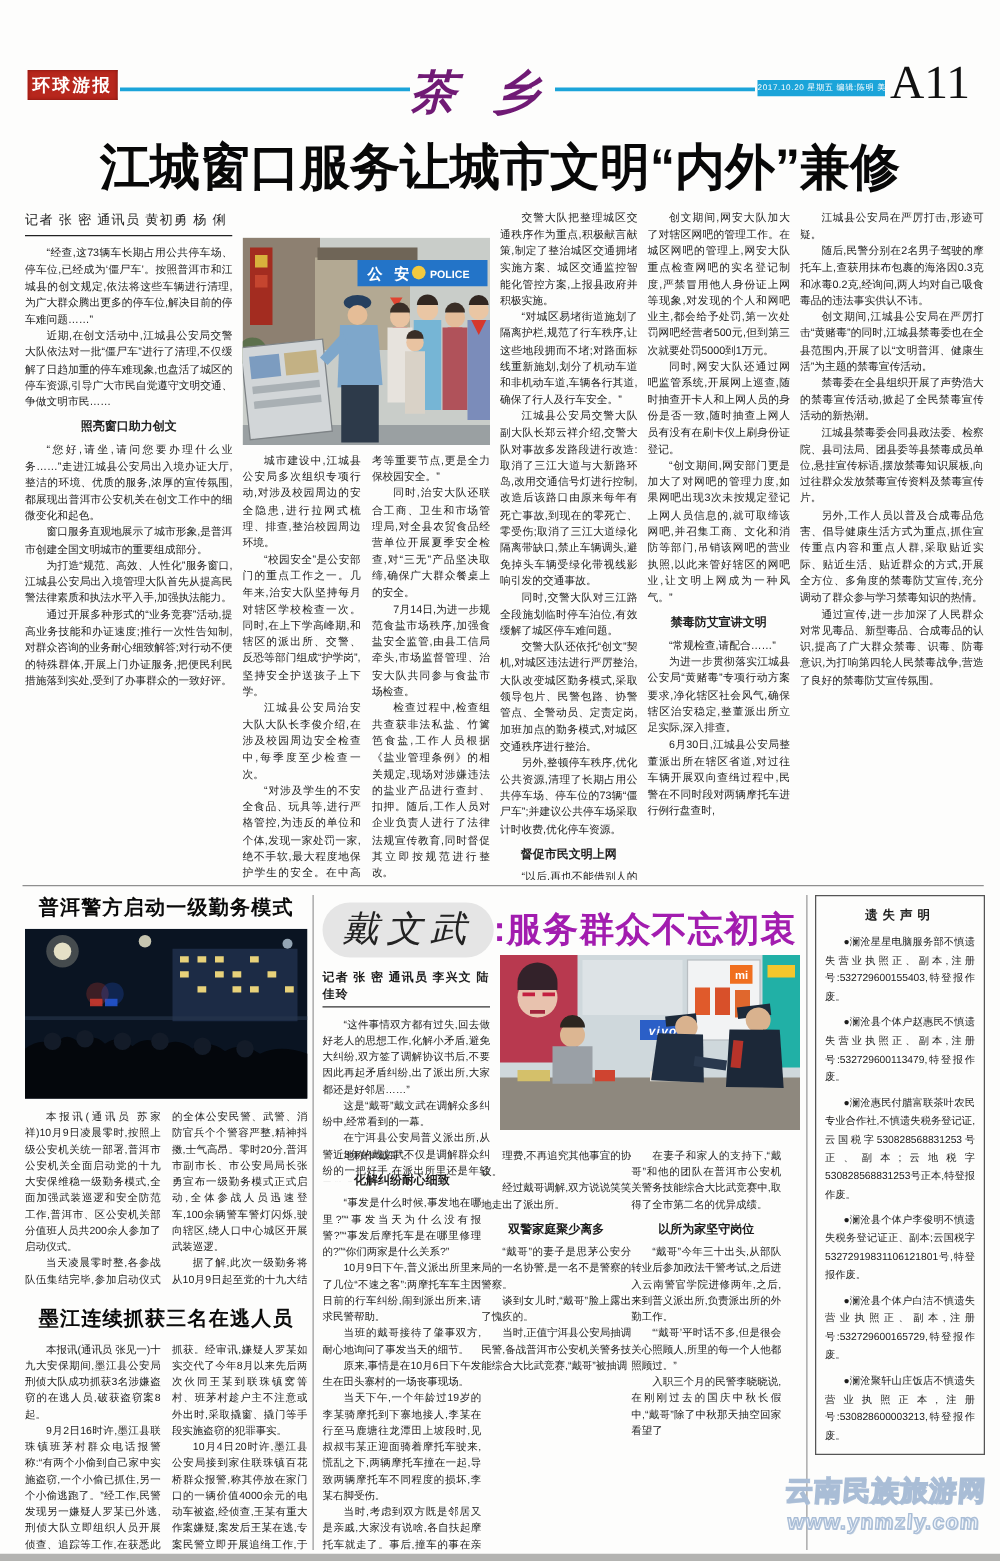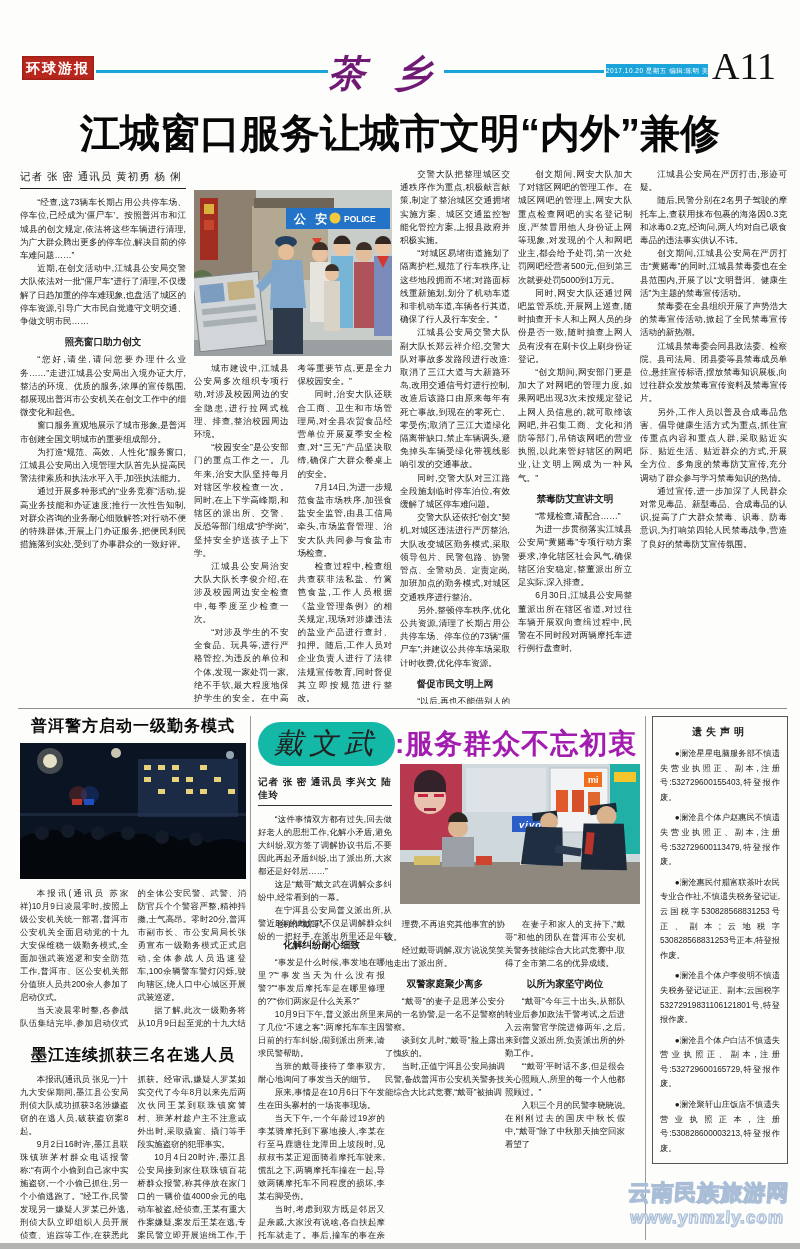--- a/index.html
+++ b/index.html
@@ -25,21 +25,21 @@
   .para{text-indent:2em;text-align:justify;margin:0;}
   .subhead{font-weight:bold;text-align:center;font-size:9.6px;margin:7px 0 5px;text-indent:0;}
   .twocol{column-count:2;column-gap:9px;overflow:hidden;}
   
   .bhead{font-size:17px;font-weight:900;text-align:center;letter-spacing:1px;color:#0a0a0a;}
   .vrule{position:absolute;width:1px;background:#9a9a9a;}
   .hrule{position:absolute;height:1px;background:#8f8f8f;}
   .small{font-size:8.4px;line-height:13px;}
   
   .dai-title{position:absolute;left:258px;top:722px;width:384px;height:44px;white-space:nowrap;}
-  .dai-oval{display:inline-block;vertical-align:middle;background:#14b8a6;border-radius:24px;
+  .dai-oval{display:inline-block;vertical-align:middle;background:#e5e5e5;border-radius:24px;
         padding:2px 16px;font-family:"DejaVu Serif",serif;font-size:29px;letter-spacing:6px;color:#222;
         font-style:italic;}
   .dai-rest{display:inline-block;vertical-align:middle;font-size:28px;font-weight:900;color:#a21caf;letter-spacing:1px;}
   .dai-byline{font-size:9.5px;font-weight:bold;border-bottom:1px solid #333;padding-bottom:3px;letter-spacing:1px;}
   
   .notice-box{position:absolute;left:652px;top:716px;width:136px;height:448px;border:1px solid #555;
         padding:6px 7px;box-sizing:border-box;overflow:hidden;}
   .notice-title{font-size:10px;font-weight:900;text-align:center;letter-spacing:4px;margin:2px 0 8px;}
   .notice-item{font-size:8.2px;line-height:14.6px;text-align:justify;text-indent:1.8em;margin:0 0 6px;}
   

